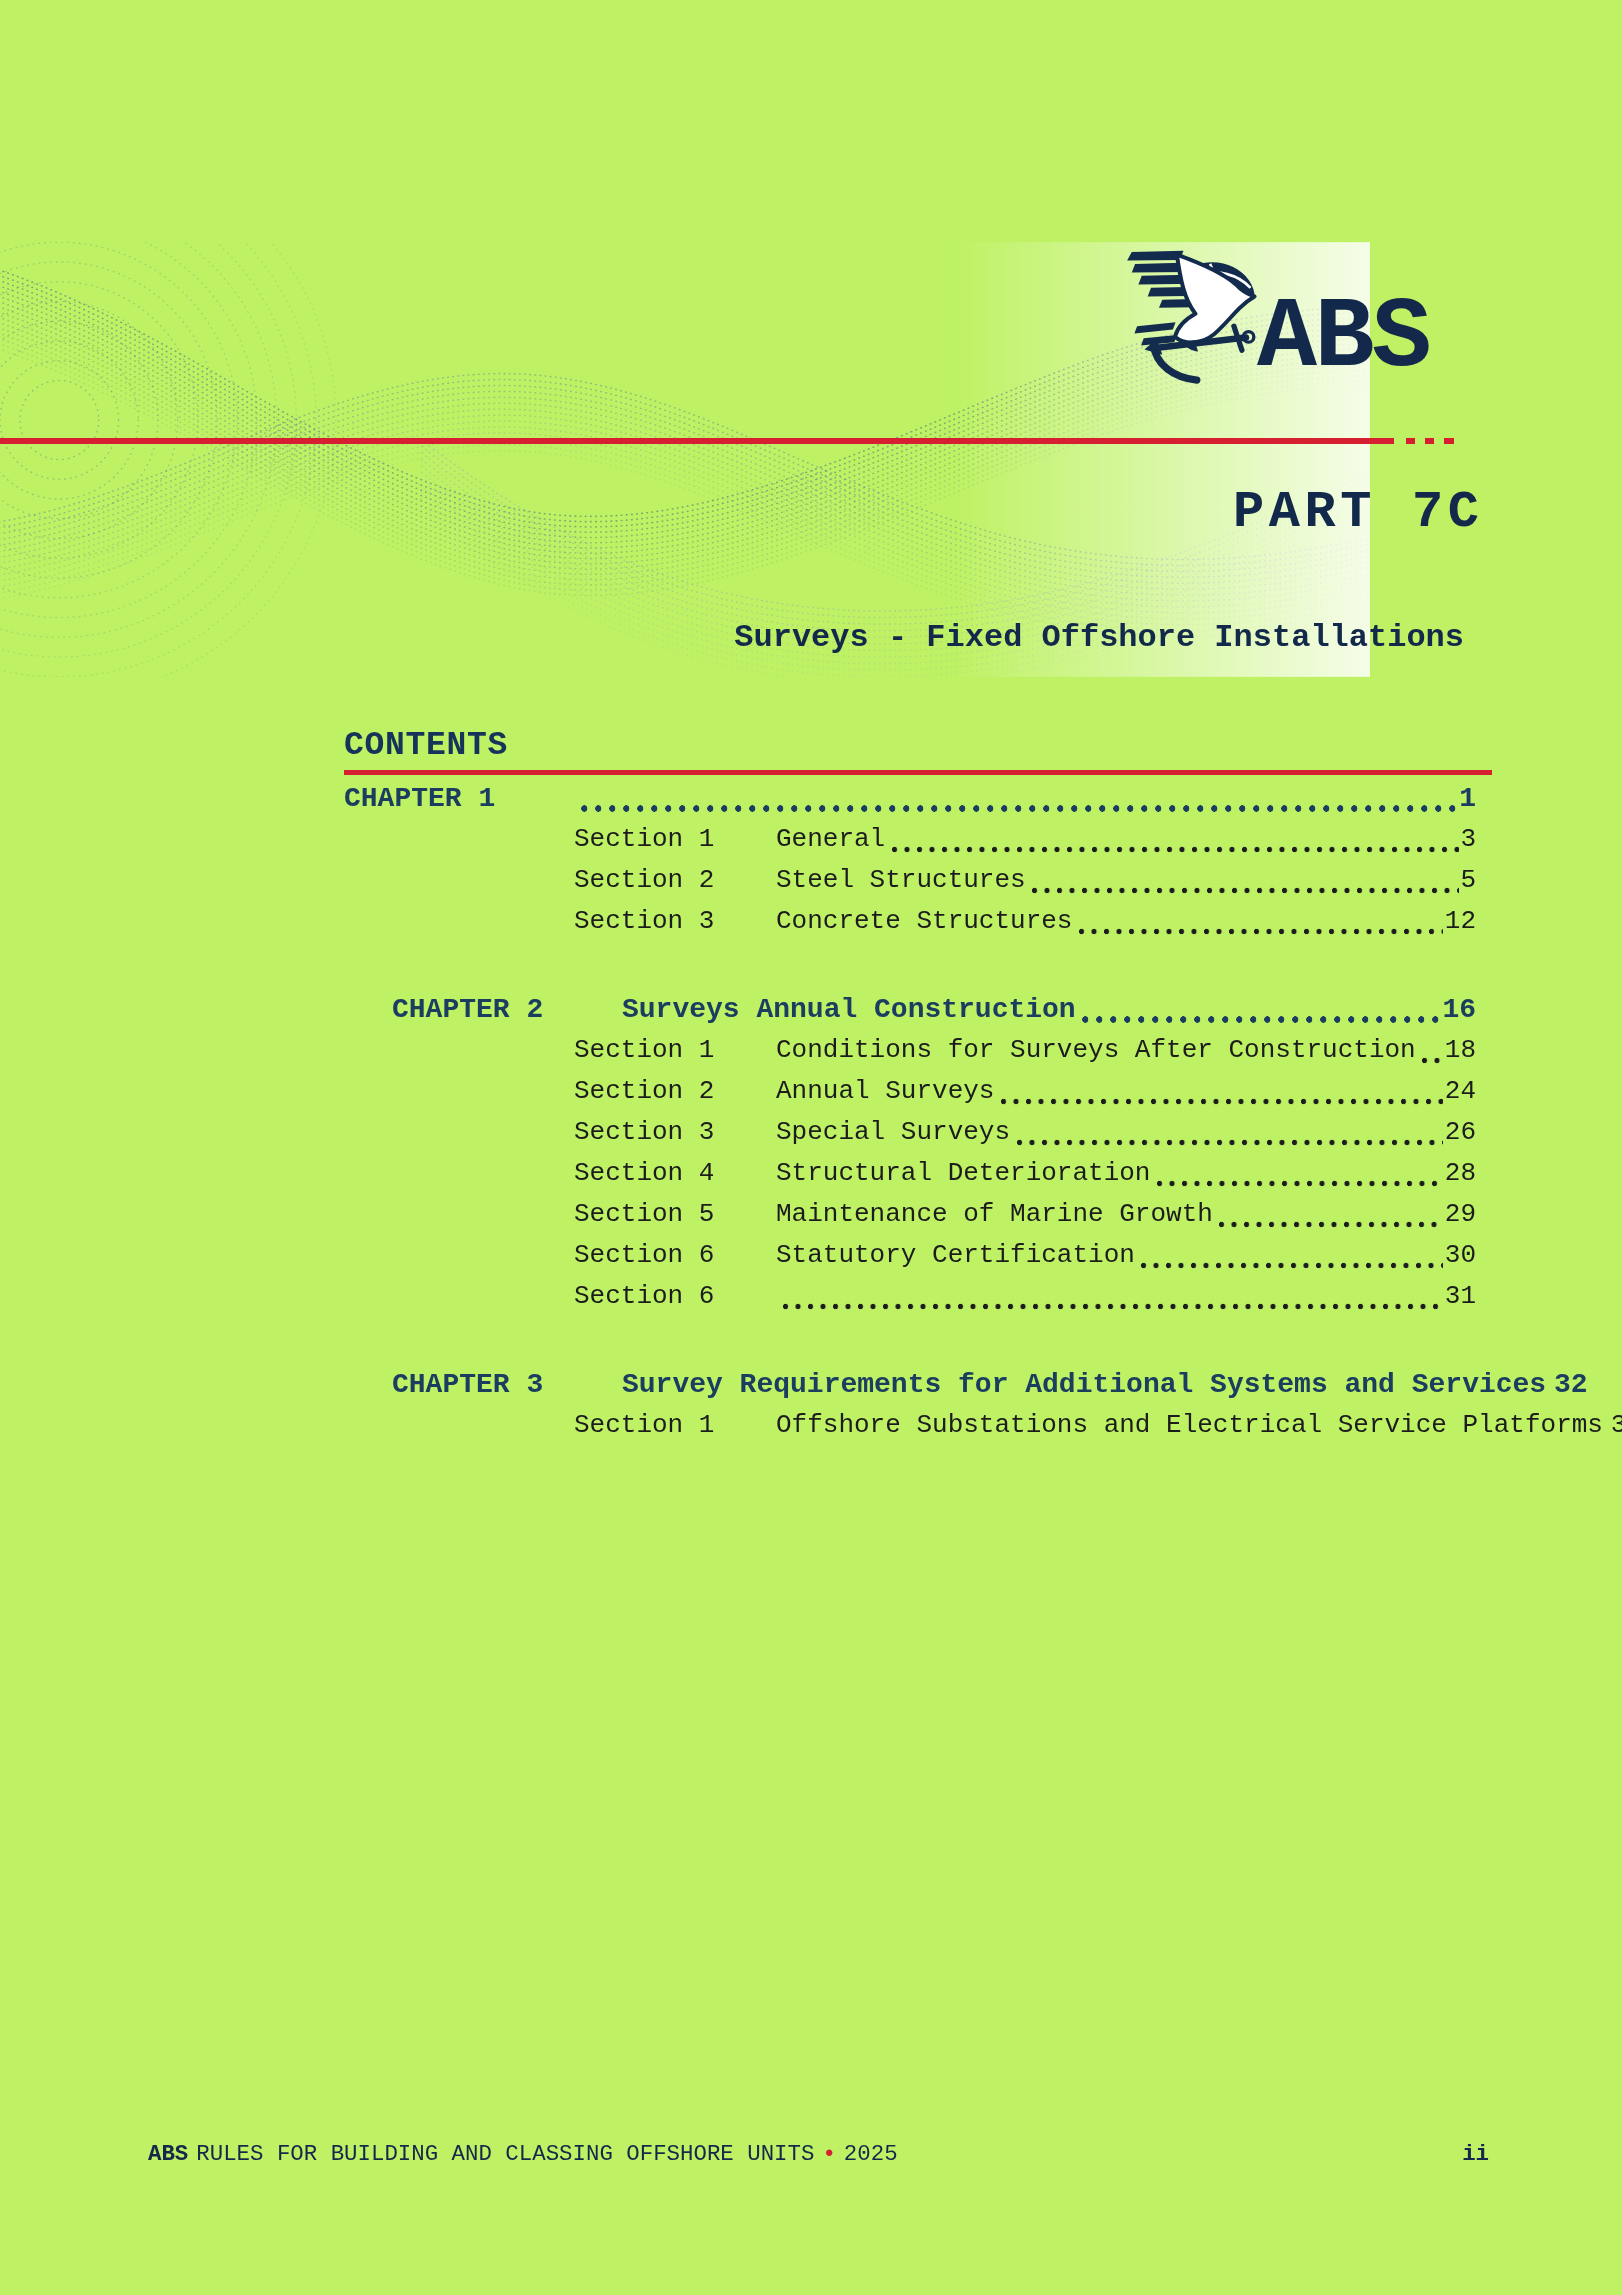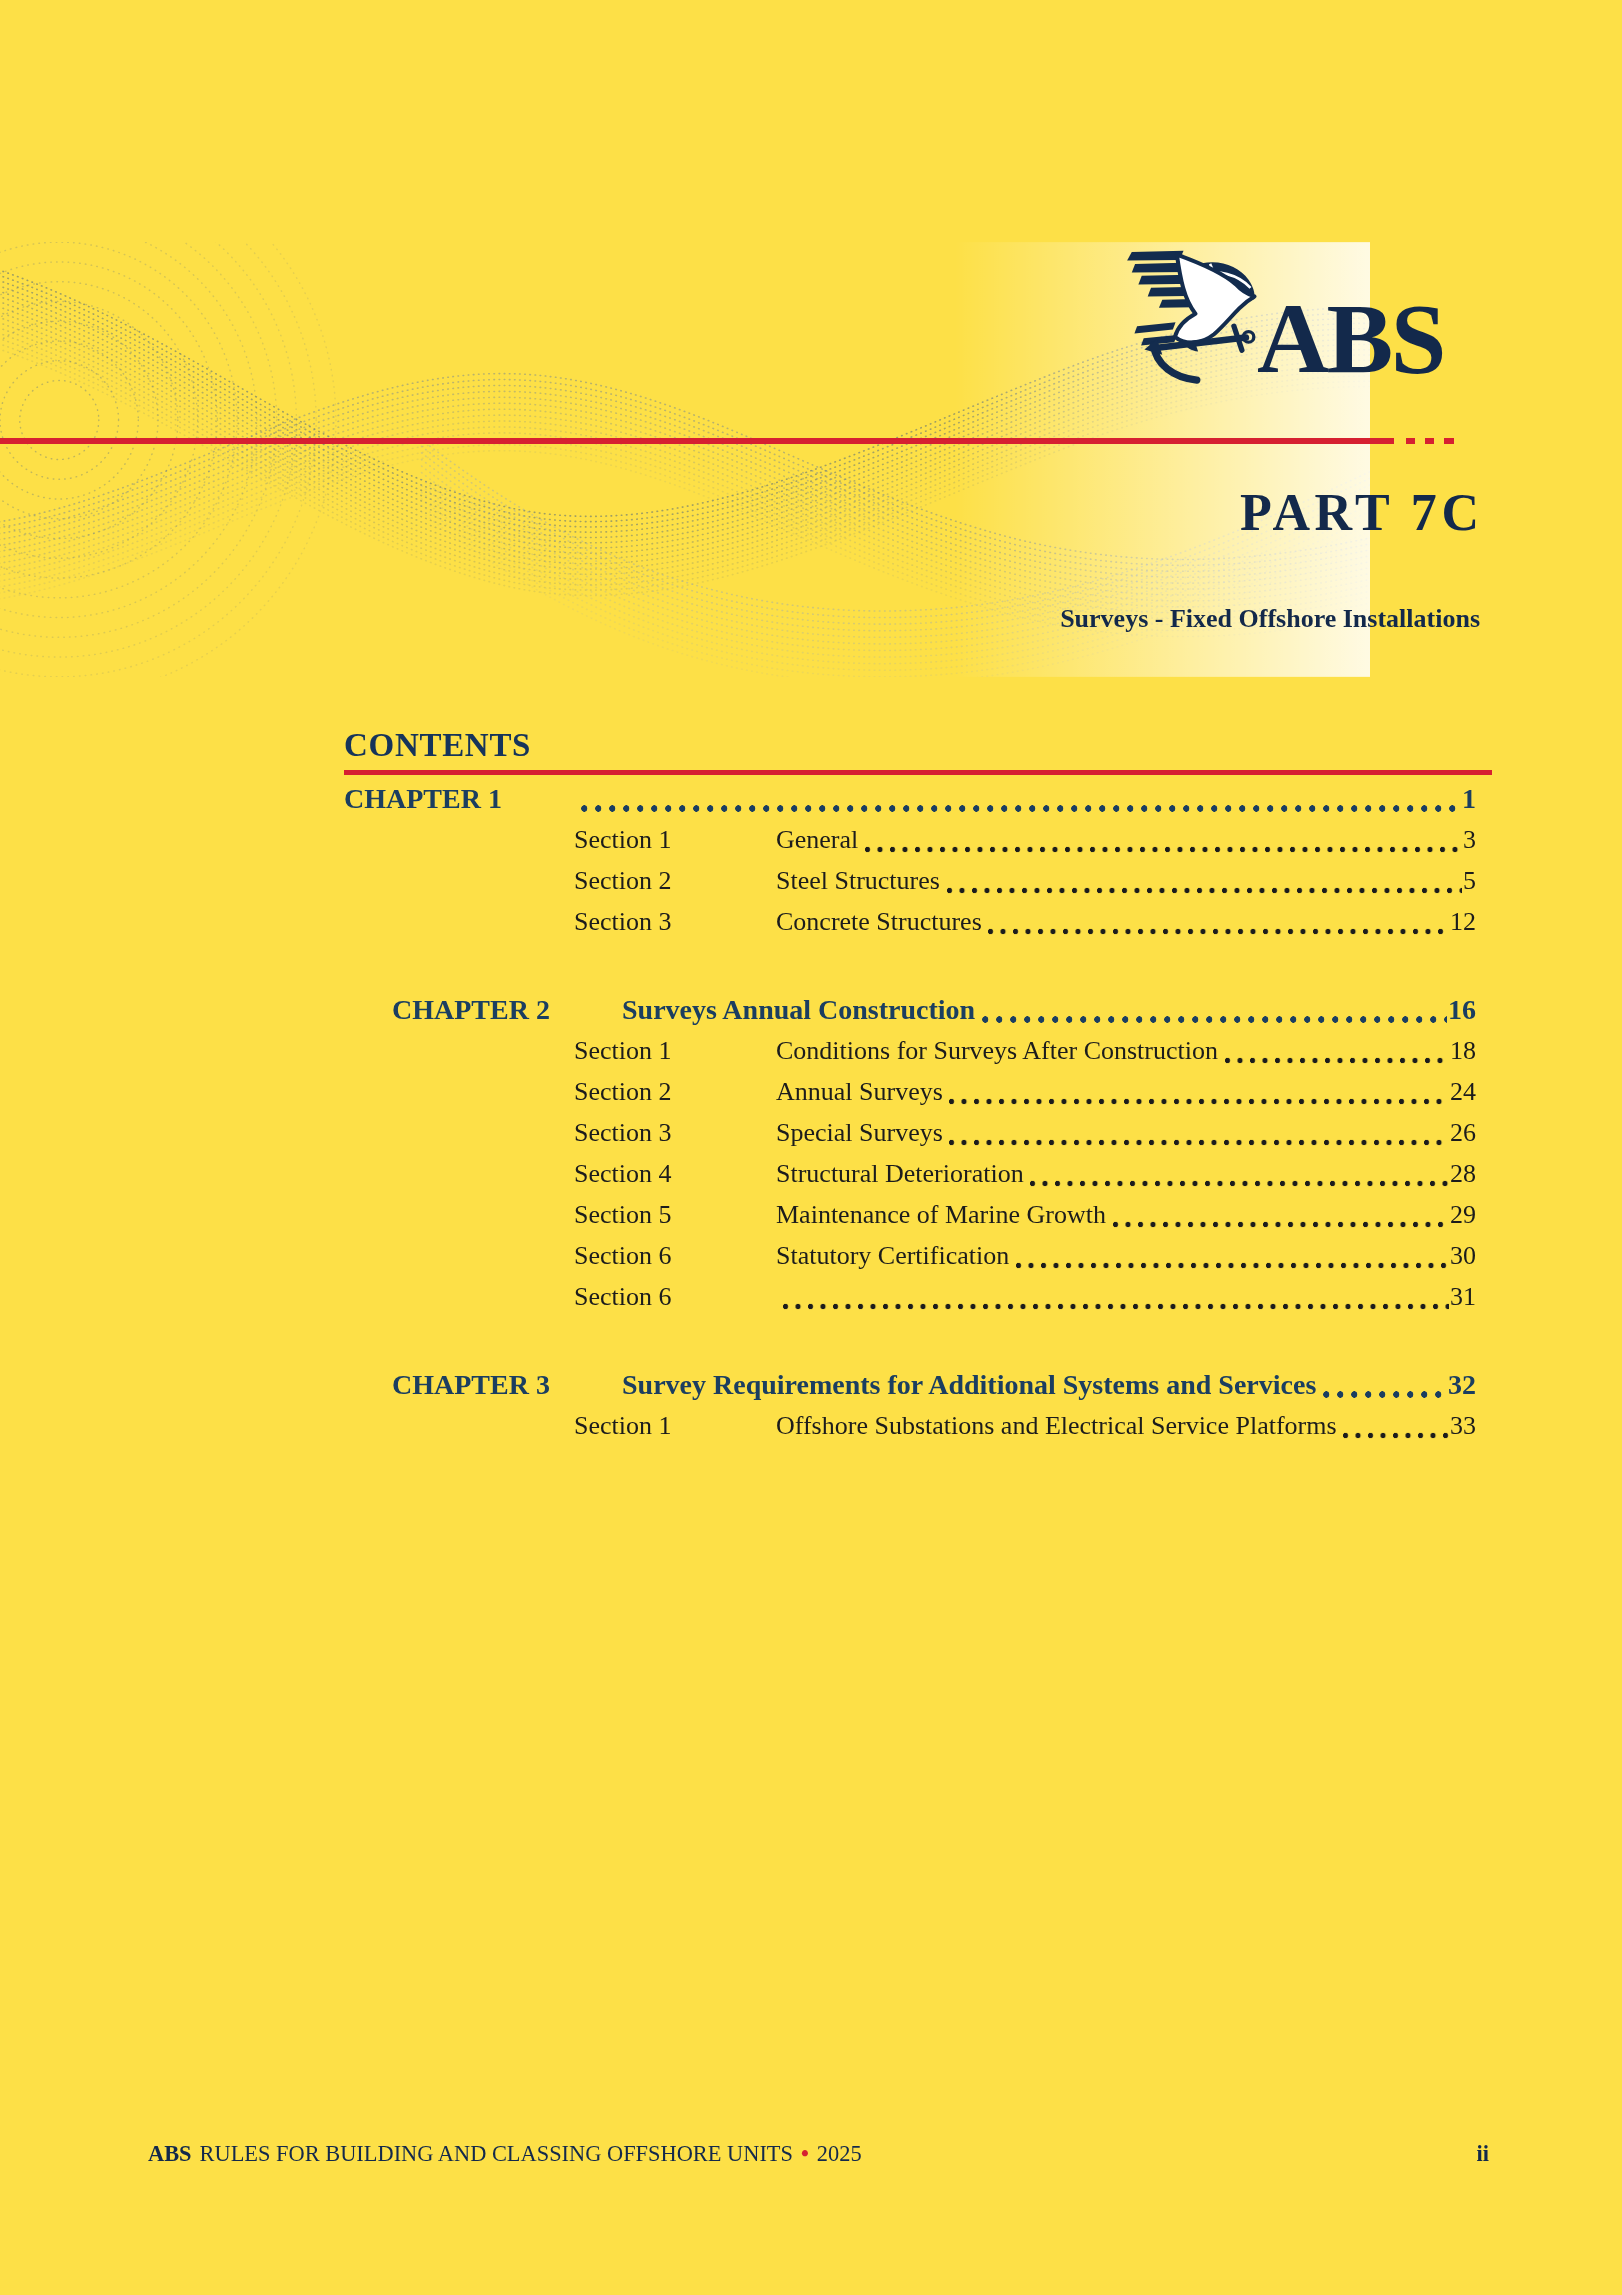--- a/index.html
+++ b/index.html
@@ -1,21 +1,21 @@
 <!DOCTYPE html>
 <html style="font-size:10.5px"><head>
 <meta charset="utf-8">
 <style>
   html,body{margin:0;padding:0;background:#e8e8e8;}
   .page{
     position:relative;
     width:1623px;height:2295px;
-    background:#fde047;
+    background:#bef264;
     overflow:hidden;
-    font-family:Liberation Serif, serif;
+    font-family:Liberation Mono, monospace;
   }
   
   .waves{position:absolute;top:242px;left:0;width:1370px;height:435px;}
   
   .logo{position:absolute;top:248px;left:1117px;width:361px;height:138px;}
   .eagle{position:absolute;top:0;left:0;width:141px;height:136px;}
   .brand{
     position:absolute;top:41px;left:140px;
     font-size:100px;font-weight:bold;color:#13294b;
     letter-spacing:-2.6px;line-height:1;
@@ -24,22 +24,22 @@
   .topline{position:absolute;top:438px;left:0;width:1394px;height:6px;background:#d62031;}
   .topline-dashes{position:absolute;top:438px;left:1406px;display:flex;gap:10px;}
   .topline-dashes i{display:block;width:9.2px;height:6px;background:#d62031;}
   
   .part-title{
     position:absolute;top:487px;right:144px;margin:0;
     font-size:52px;font-weight:bold;color:#13294b;
     letter-spacing:4.6px;margin-right:-4.6px;line-height:1;white-space:nowrap;
   }
   .subtitle{
-    position:absolute;top:606px;right:143px;margin:0;
-    font-size:26px;font-weight:bold;color:#13294b;line-height:1;white-space:nowrap;
+    position:absolute;top:606px;right:143px;margin:16px;
+    font-size:32px;font-weight:bold;color:#13294b;line-height:1;white-space:nowrap;
   }
   
   .contents{position:absolute;left:344px;top:729px;width:1148px;}
   .contents-heading{
     margin:0 0 8px 0;font-size:33px;font-weight:bold;color:#16345a;
     letter-spacing:0.7px;line-height:1;
   }
   .contents-rule{height:5.3px;background:#d62031;margin-bottom:2.6px;}
   .toc-row{display:flex;line-height:41px;padding-right:16px;white-space:nowrap;}
   .chapter-row{font-size:28px;font-weight:bold;color:#1b3e60;}

